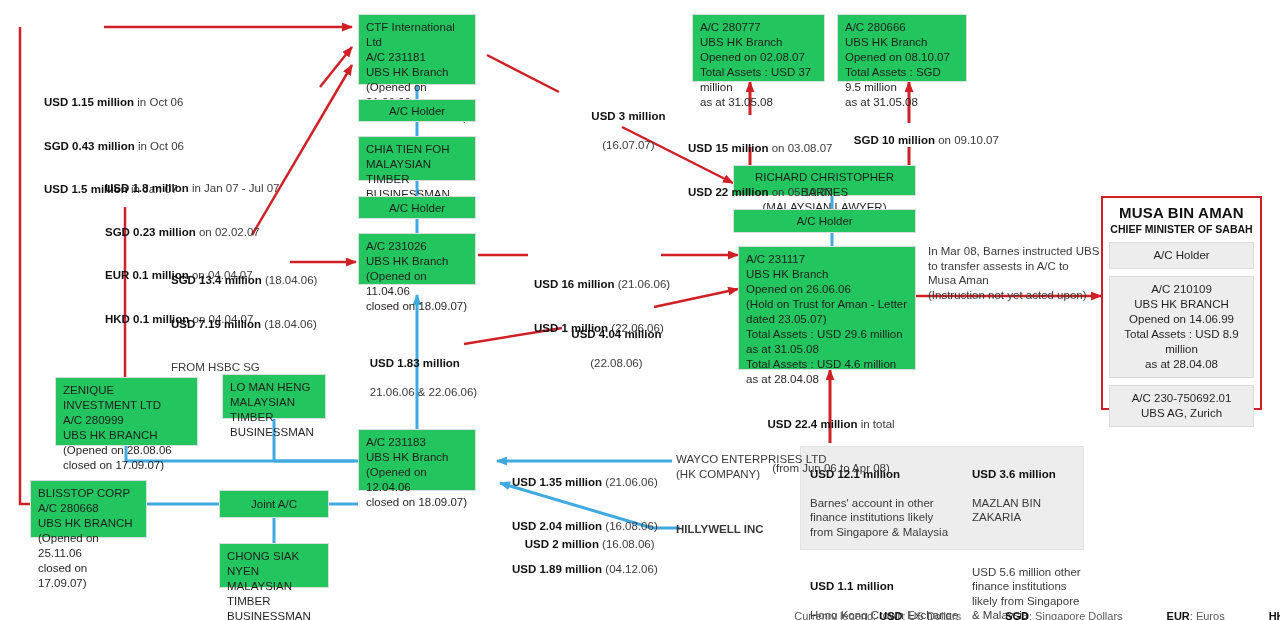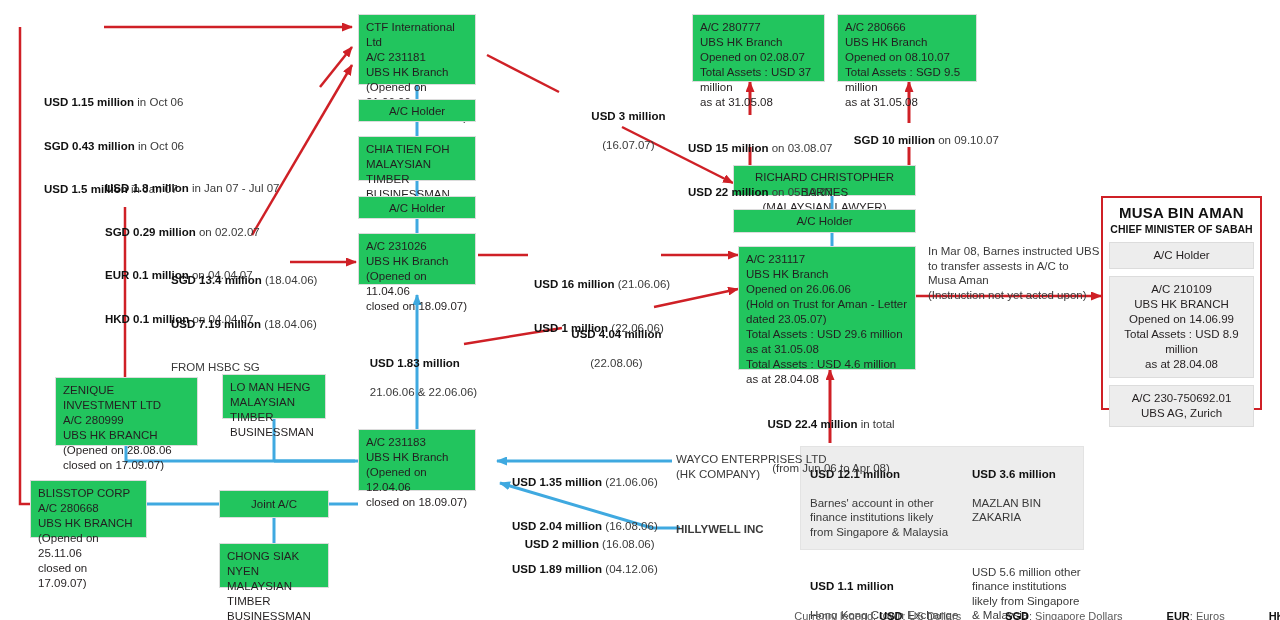--- a/index.html
+++ b/index.html
@@ -220,21 +220,21 @@
 UBS HK Branch
 (Opened on 11.04.06
 closed on 18.09.07)</div>
 
   <div class="box" style="left:692px; top:14px; width:133px; height:68px;">A/C 280777
 UBS HK Branch
 Opened on 02.08.07
 Total Assets : USD 37 million
 as at 31.05.08</div>
 
-  <div class="box" style="left:837px; top:14px; width:140px; height:68px;">A/C 280666
+  <div class="box" style="left:837px; top:14px; width:130px; height:68px;">A/C 280666
 UBS HK Branch
 Opened on 08.10.07
 Total Assets : SGD 9.5 million
 as at 31.05.08</div>
 
   <div class="box center" style="left:733px; top:165px; width:183px; height:31px; padding-top:4px;">RICHARD CHRISTOPHER BARNES
 (MALAYSIAN LAWYER)</div>
 
   <div class="box holder" style="left:733px; top:209px; width:183px; height:24px;">A/C Holder</div>
 
@@ -311,21 +311,21 @@
 
 
   <div class="lbl" style="left:44px; top:66px;">
     <div><b>USD 1.15 million</b><span> in Oct 06</span></div>
     <div><b>SGD 0.43 million</b><span> in Oct 06</span></div>
     <div><b>USD 1.5 million</b><span> in Jan 07</span></div>
   </div>
 
   <div class="lbl" style="left:105px; top:152px;">
     <div><b>USD 1.8 million</b><span> in Jan 07 - Jul 07</span></div>
-    <div><b>SGD 0.29 million</b><span> on 02.02.07</span></div>
+    <div><b>SGD 0.23 million</b><span> on 02.02.07</span></div>
     <div><b>EUR 0.1 million</b><span> on 04.04.07</span></div>
     <div><b>HKD 0.1 million</b><span> on 04.04.07</span></div>
   </div>
 
   <div class="lbl" style="left:171px; top:244px;">
     <div><b>SGD 13.4 million</b><span> (18.04.06)</span></div>
     <div><b>USD 7.19 million</b><span> (18.04.06)</span></div>
     <div><span>FROM HSBC SG</span></div>
   </div>
 

